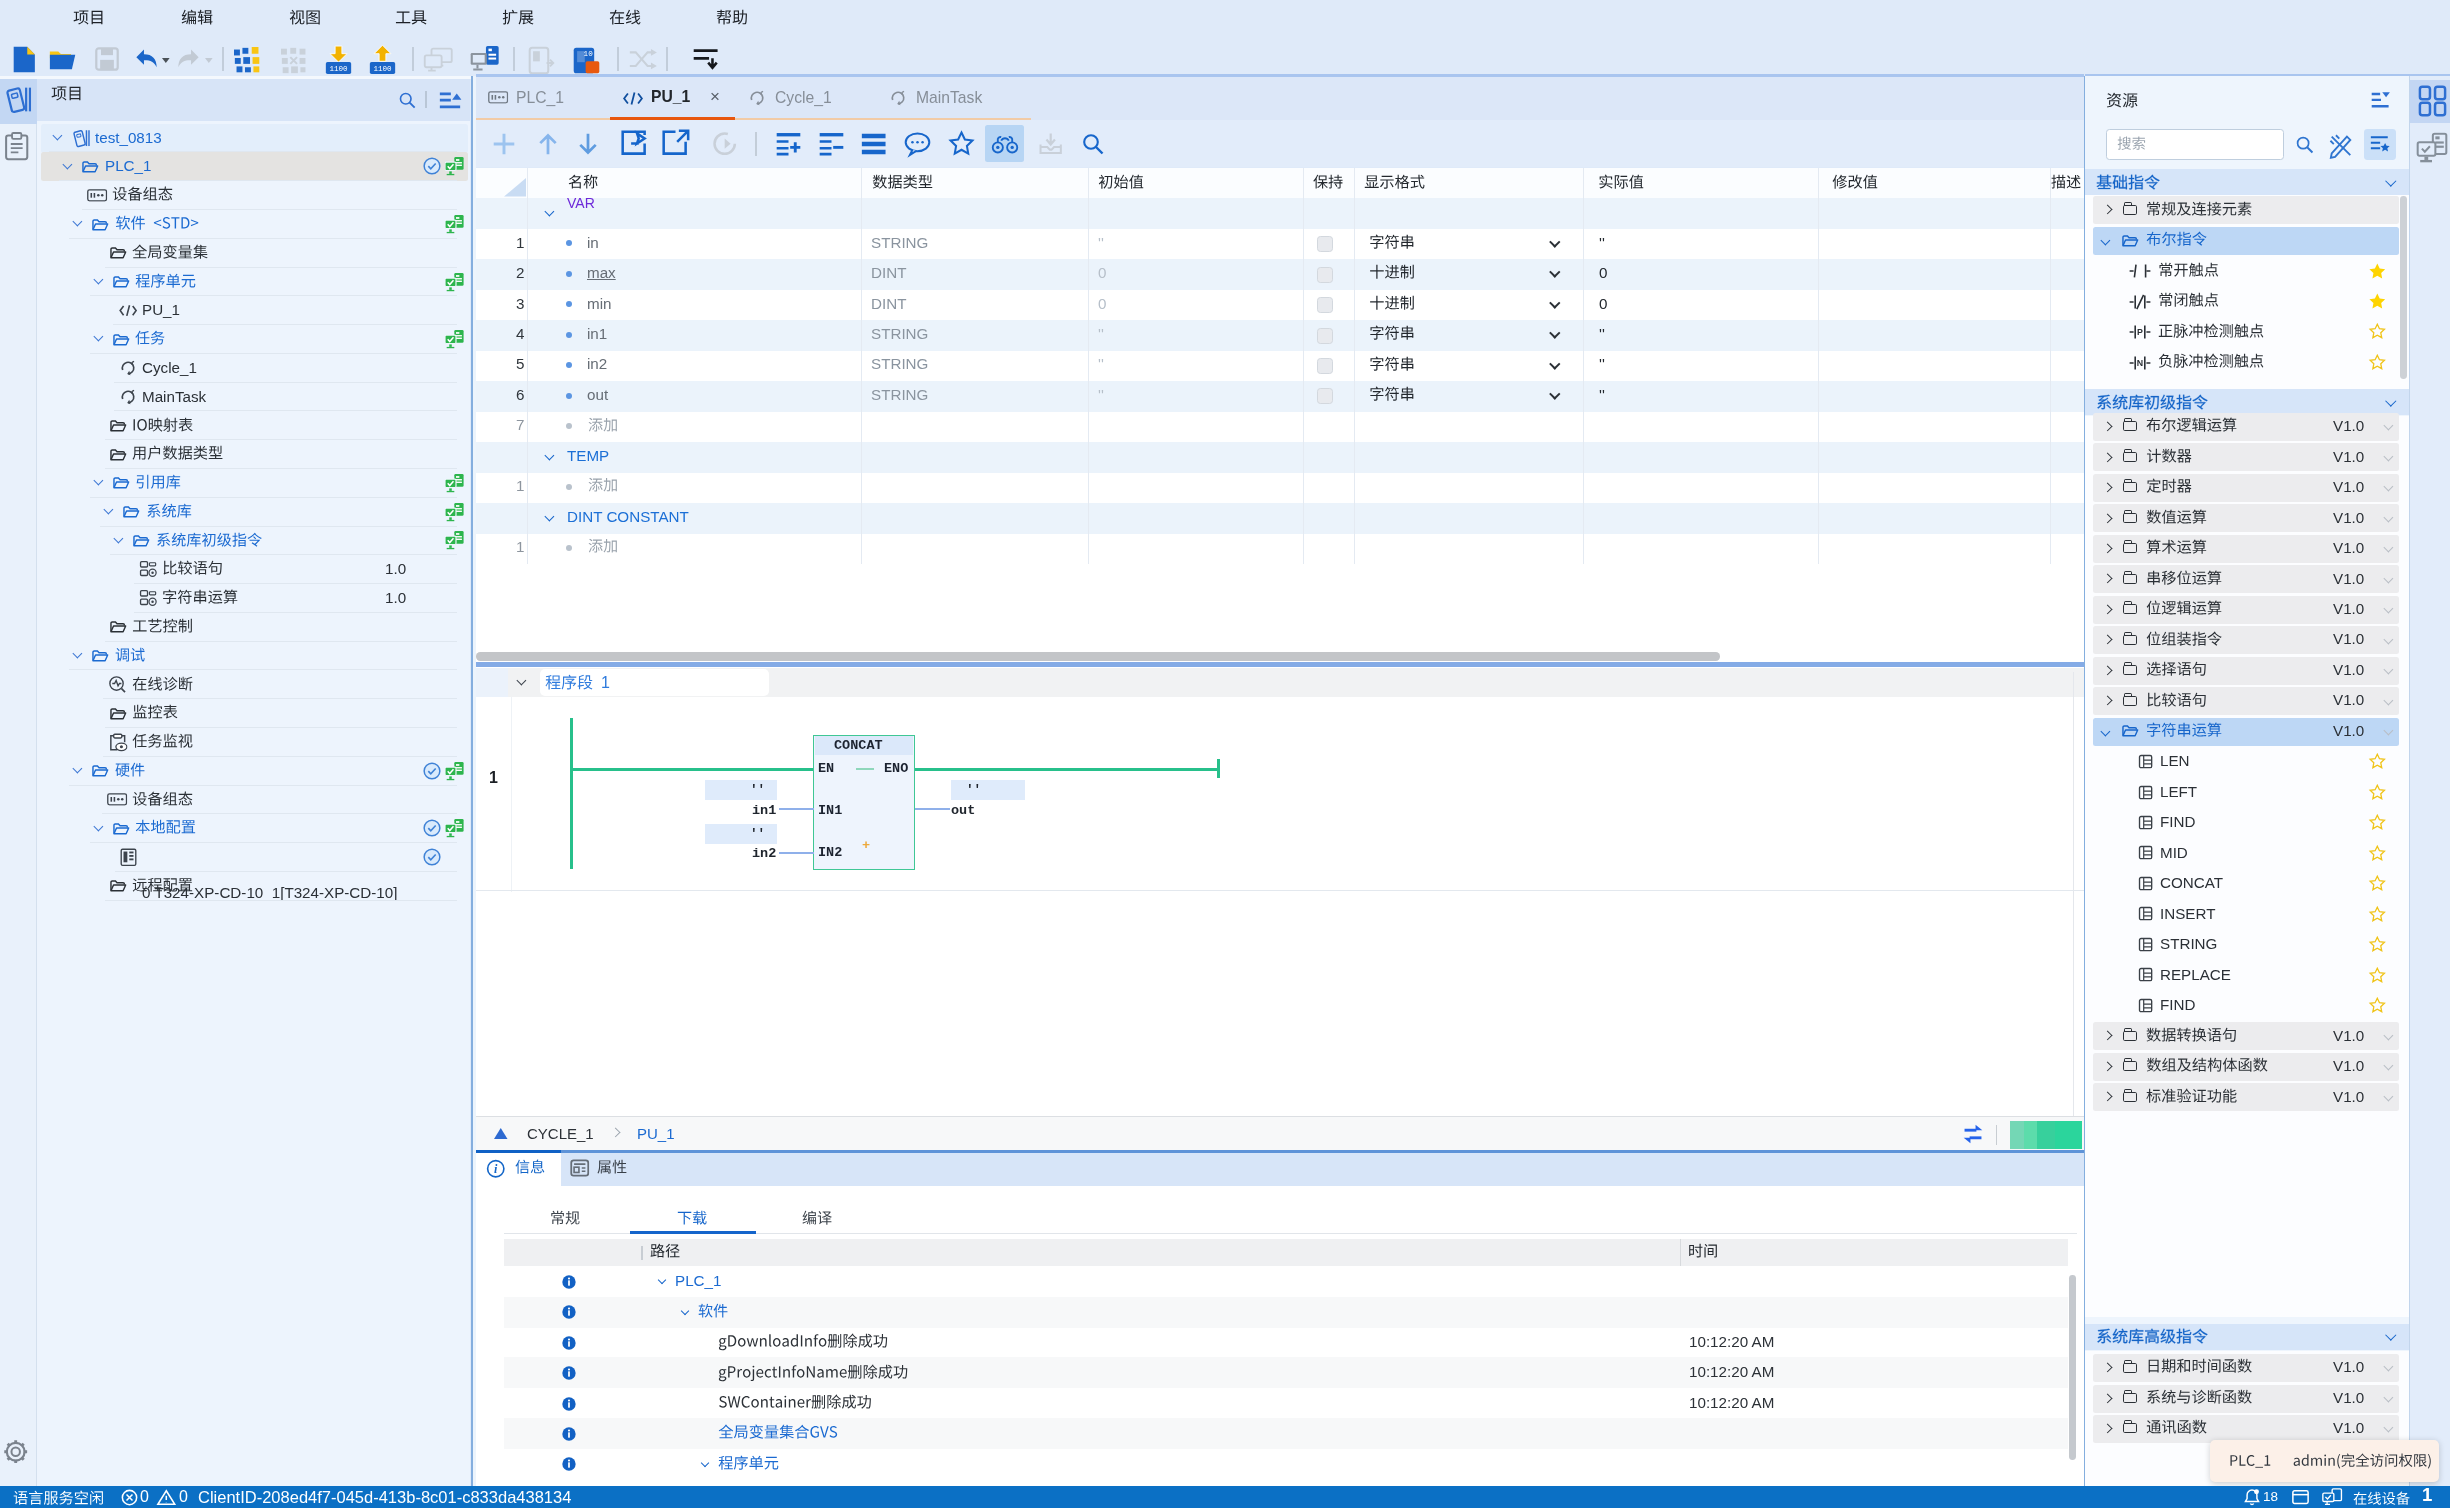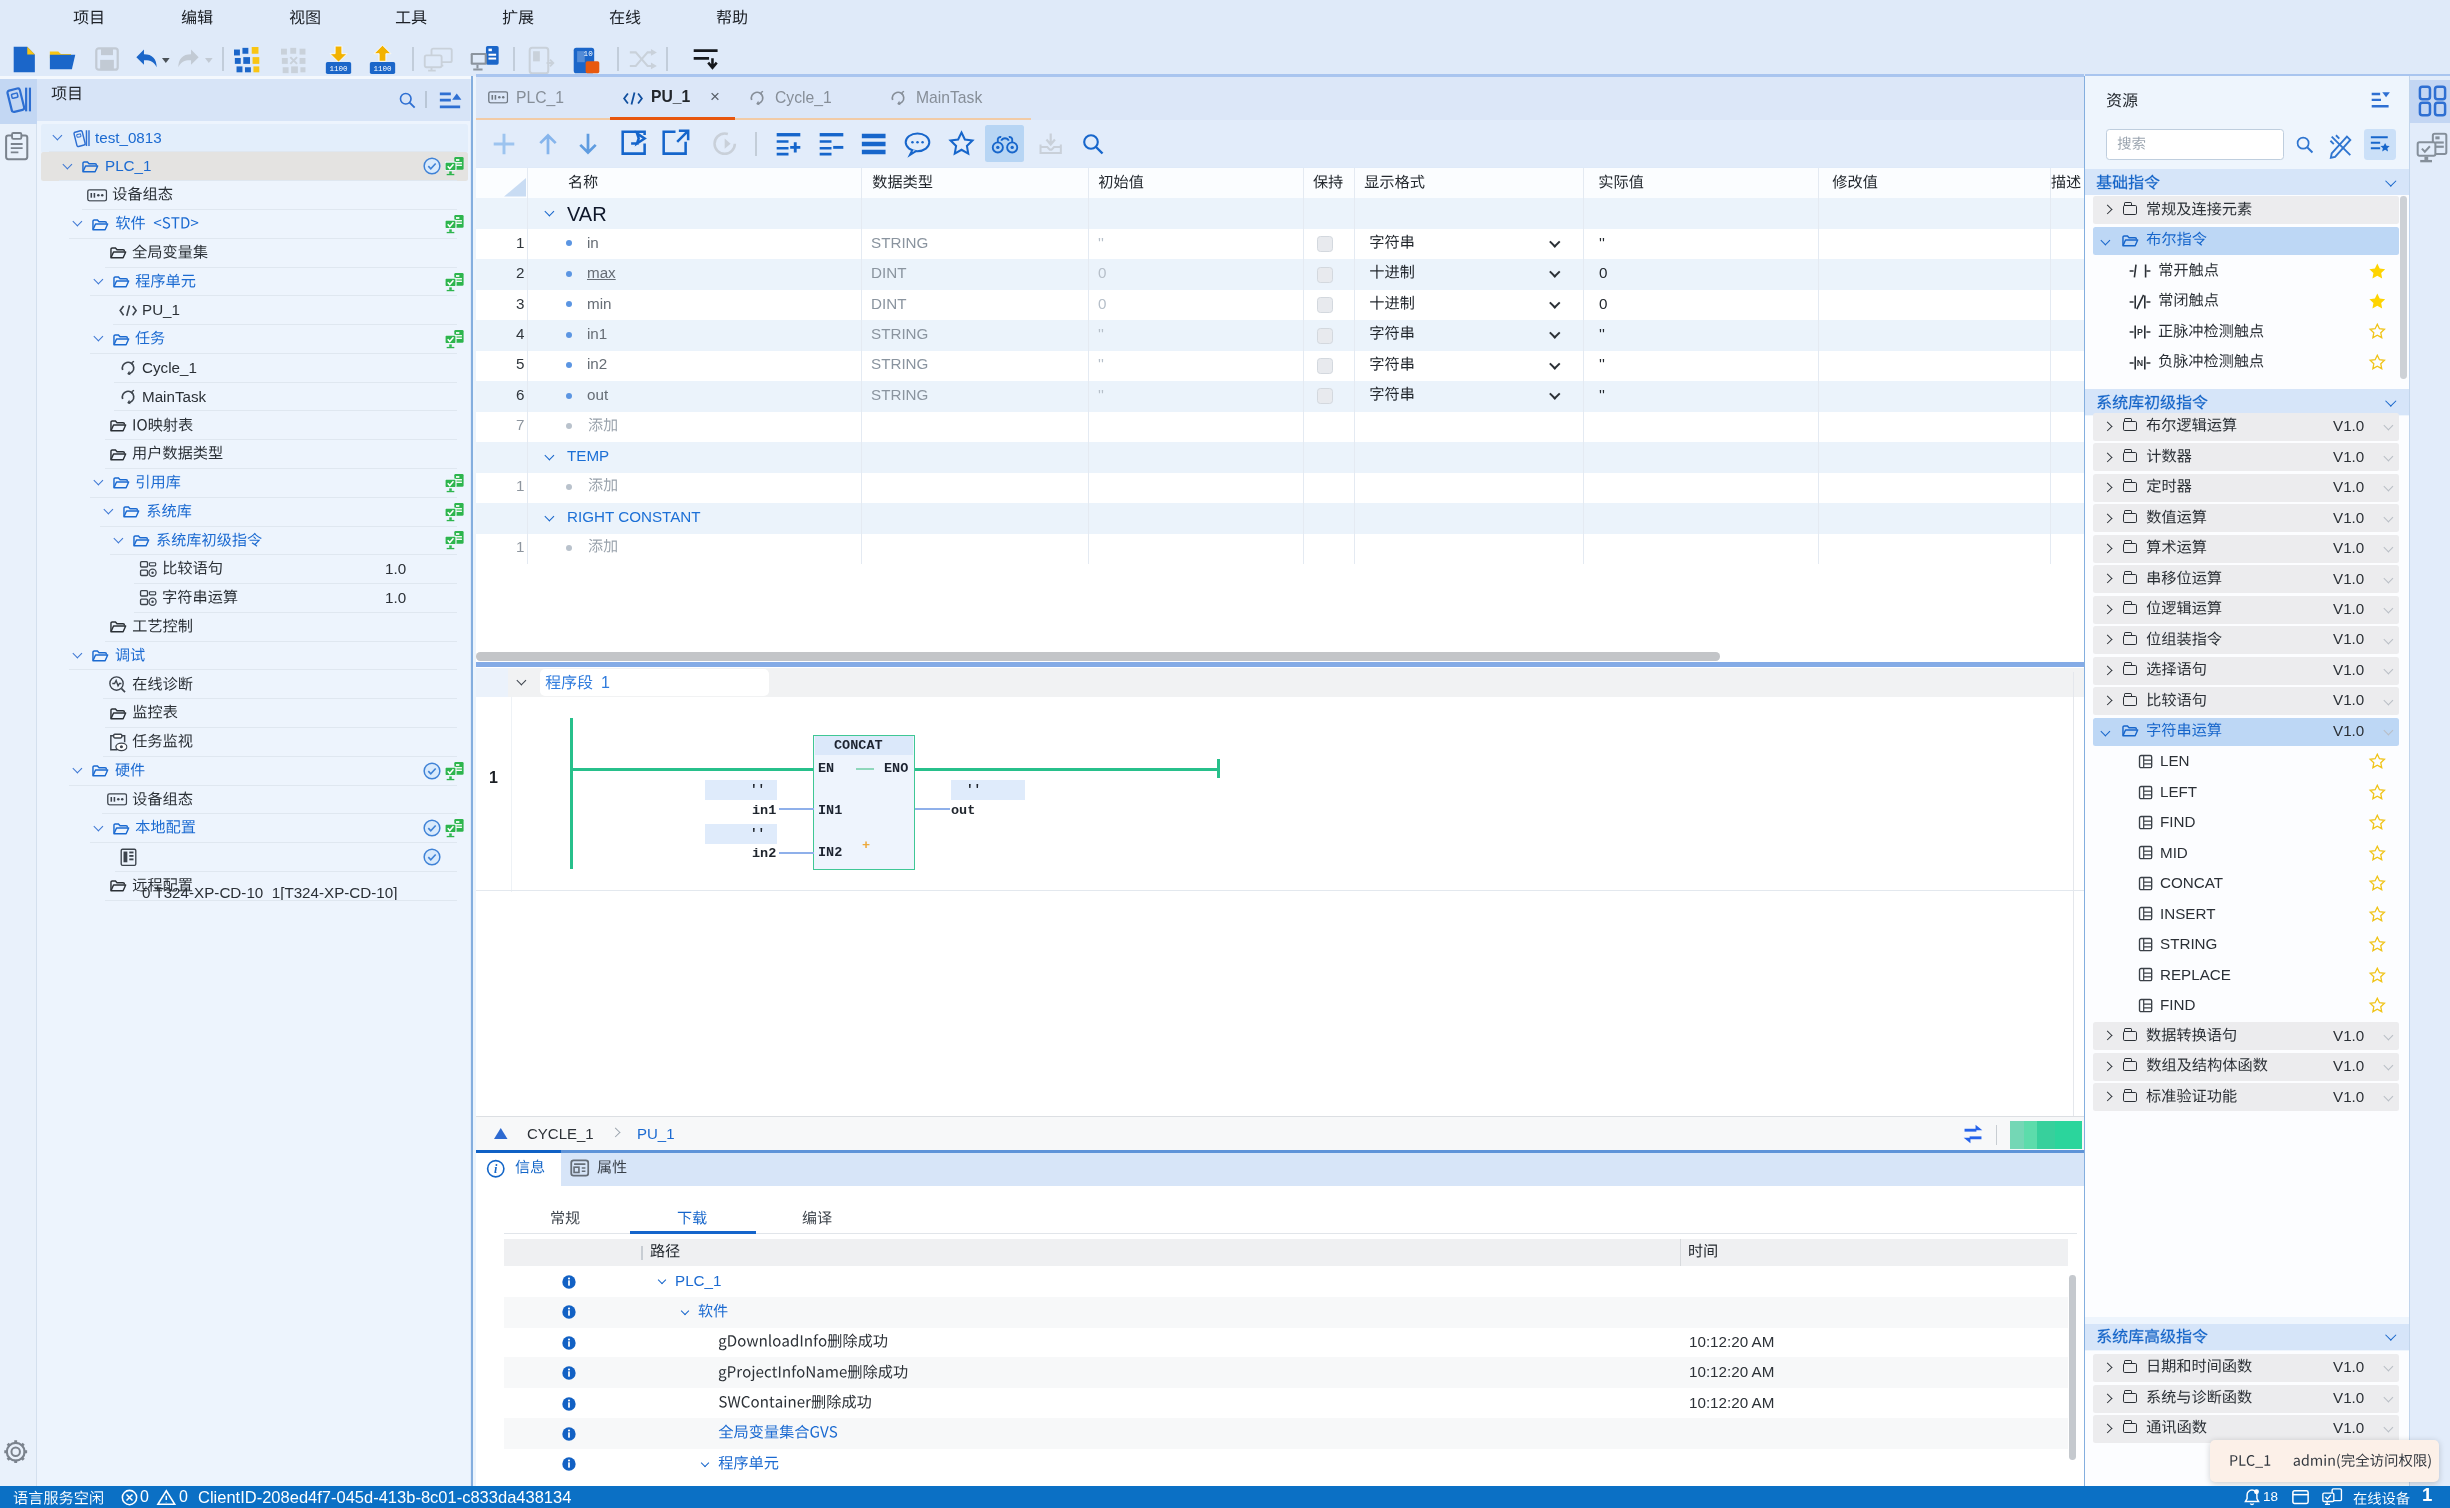--- a/index.html
+++ b/index.html
@@ -672,21 +672,21 @@
     </g>
   </svg>
 <svg class="zh" style="left:2051px;top:173px;" width="31" height="19" viewBox="0 0 37 22.5">
     <g fill="#23282e" transform="translate(0,17.1) scale(0.018,-0.018)">
       <use href="#u63CF" x="0"></use>
       <use href="#u8FF0" x="1000"></use>
     </g>
   </svg>
 <div class="a" style="left:476px;top:198px;width:1608px;height:30.5px;background:#ebf3fb"></div>
 <div class="chv cd" style="left:546px;top:208px;color:#1565cb;width:6.8px;height:6.8px;border-width:1.7px"></div>
-<span class="a" style="left:567px;top:203px;font-size:20px;color:#0f172a;">VAR</span>
+<span class="a" style="left:567px;top:195px;font-size:14px;color:#6d28d9;">VAR</span>
 <span class="a" style="left:516px;top:234px;font-size:15.2px;color:#30363c;">1</span>
 <div class="a" style="left:566px;top:240px;width:6px;height:6px;background:#5b95e2;border-radius:50%"></div>
 <span class="a" style="left:587px;top:234px;font-size:15.2px;color:#666d75;">in</span>
 <span class="a" style="left:871px;top:234px;font-size:15.2px;color:#8a949f;">STRING</span>
 <span class="a" style="left:1098px;top:234px;font-size:15.2px;color:#b6bfc9;">''</span>
 <div class="a" style="left:1317px;top:236px;width:16px;height:16px;background:#e8eaee;border:0.8px solid #d3d8de;border-radius:3.4px"></div>
 <svg class="zh" style="left:1369px;top:233px;" width="47" height="19" viewBox="0 0 55 22.5">
     <g fill="#23282e" transform="translate(0,17.1) scale(0.018,-0.018)">
       <use href="#u5B57" x="0"></use>
       <use href="#u7B26" x="1000"></use>
@@ -787,21 +787,21 @@
 <span class="a" style="left:516px;top:477px;font-size:15.2px;color:#8d959e;">1</span>
 <div class="a" style="left:566px;top:484px;width:6px;height:6px;background:#b9c2cc;border-radius:50%"></div>
 <svg class="zh" style="left:588px;top:476px;" width="31" height="19" viewBox="0 0 37 22.5">
     <g fill="#98a1ab" transform="translate(0,17.1) scale(0.018,-0.018)">
       <use href="#u6DFB" x="0"></use>
       <use href="#u52A0" x="1000"></use>
     </g>
   </svg>
 <div class="a" style="left:476px;top:503px;width:1608px;height:30.5px;background:#ebf3fb"></div>
 <div class="chv cd" style="left:546px;top:513px;color:#1565cb;width:6.8px;height:6.8px;border-width:1.7px"></div>
-<span class="a" style="left:567px;top:508px;font-size:15.2px;color:#1b6fd6;">RIGHT CONSTANT</span>
+<span class="a" style="left:567px;top:508px;font-size:15.2px;color:#1b6fd6;">DINT CONSTANT</span>
 <span class="a" style="left:516px;top:538px;font-size:15.2px;color:#8d959e;">1</span>
 <div class="a" style="left:566px;top:545px;width:6px;height:6px;background:#b9c2cc;border-radius:50%"></div>
 <svg class="zh" style="left:588px;top:537px;" width="31" height="19" viewBox="0 0 37 22.5">
     <g fill="#98a1ab" transform="translate(0,17.1) scale(0.018,-0.018)">
       <use href="#u6DFB" x="0"></use>
       <use href="#u52A0" x="1000"></use>
     </g>
   </svg>
 <div class="a" style="left:527px;top:168px;width:0.8px;height:396px;background:#e4eaf2"></div>
 <div class="a" style="left:861px;top:168px;width:0.8px;height:396px;background:#e4eaf2"></div>

